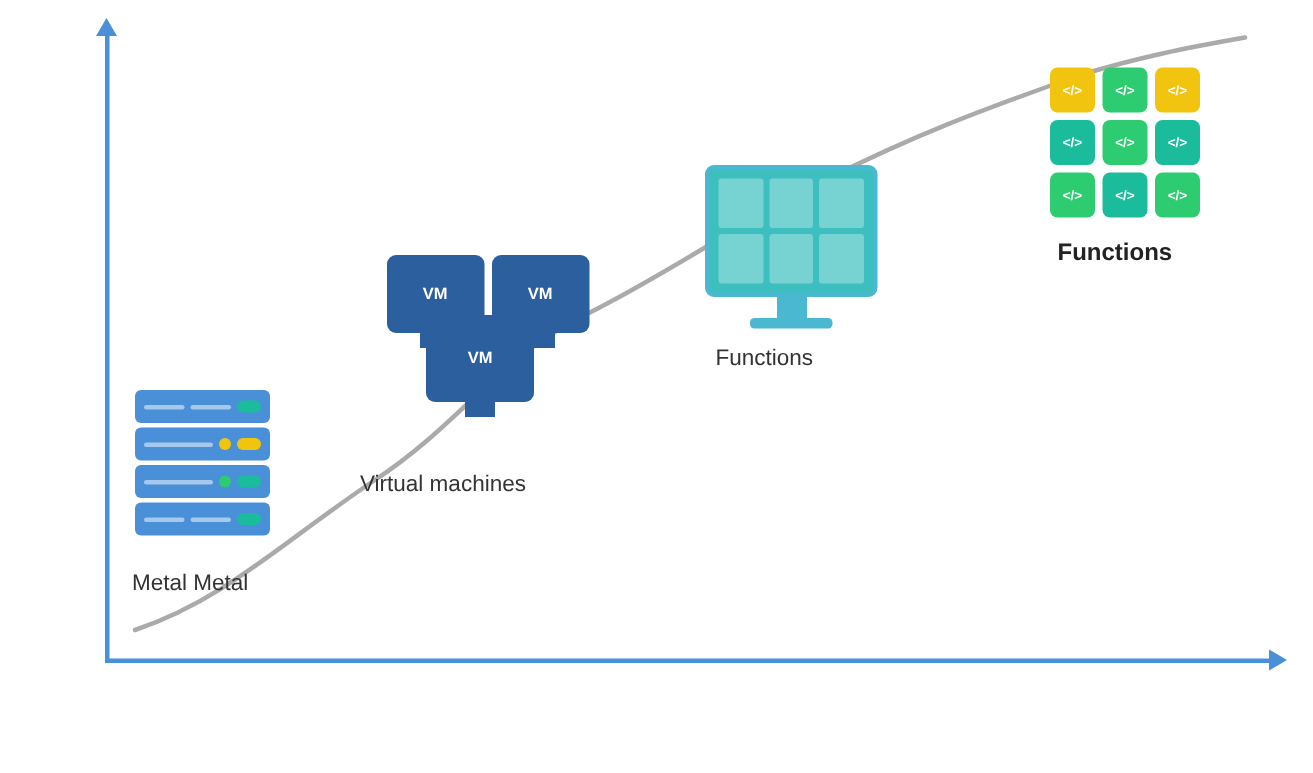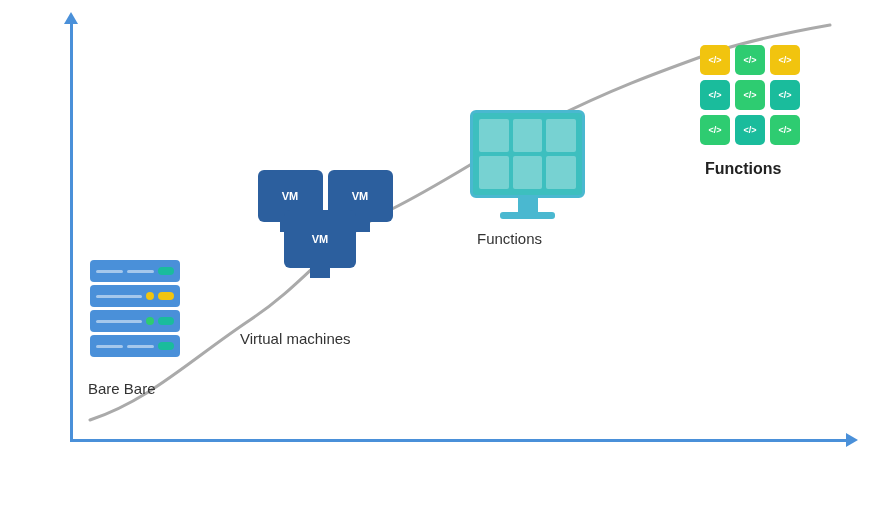--- a/index.html
+++ b/index.html
@@ -273,21 +273,21 @@
       <div class="server-dot"></div>
       <div class="server-toggle teal2"></div>
     </div>
     <div class="server-unit">
       <div class="server-line"></div>
       <div class="server-line"></div>
       <div class="server-toggle"></div>
     </div>
   </div>
 
-  <div class="label" style="left:48px; top:360px;">Bare Bare</div>
+  <div class="label" style="left:48px; top:360px;">Metal Metal</div>
 
   <div class="vm-group">
 
     <div class="vm-wrapper" style="position:absolute; left:0; top:0;">
       <div class="vm-box">VM</div>
       <div class="vm-stand"></div>
       <div class="vm-base"></div>
     </div>
 
     <div class="vm-wrapper" style="position:absolute; left:70px; top:0;">
@@ -296,21 +296,21 @@
       <div class="vm-base"></div>
     </div>
 
     <div class="vm-wrapper" style="position:absolute; left:30px; top:40px;">
       <div class="vm-box" style="background:#2c5f9e; width:72px; height:58px;">VM</div>
       <div class="vm-stand"></div>
       <div class="vm-base"></div>
     </div>
   </div>
 
-  <div class="label" style="left:200px; top:310px;">Virtual machines</div>
+  <div class="label" style="left:200px; top:294px;">Virtual machines</div>
 
   <div class="monitor-wrapper">
     <div class="monitor-screen">
       <div class="monitor-cell"></div>
       <div class="monitor-cell"></div>
       <div class="monitor-cell"></div>
       <div class="monitor-cell"></div>
       <div class="monitor-cell"></div>
       <div class="monitor-cell"></div>
     </div>

